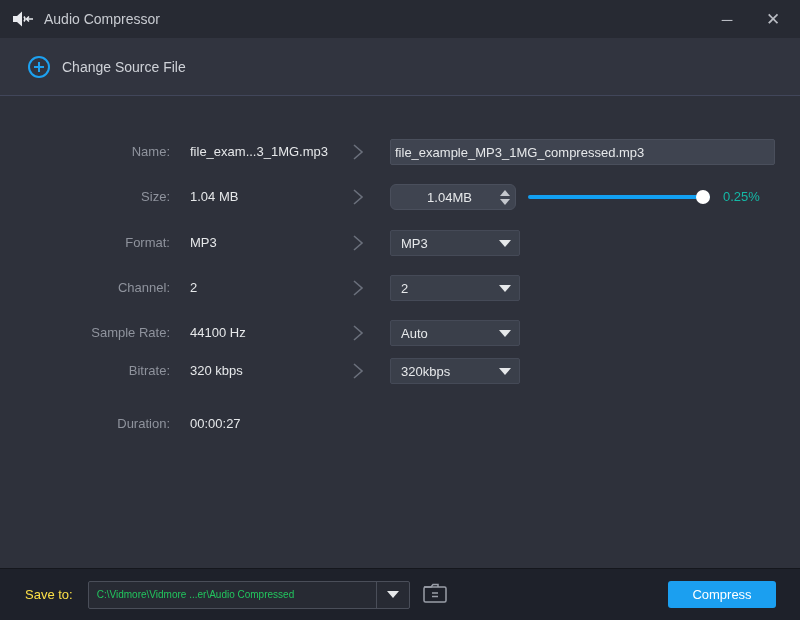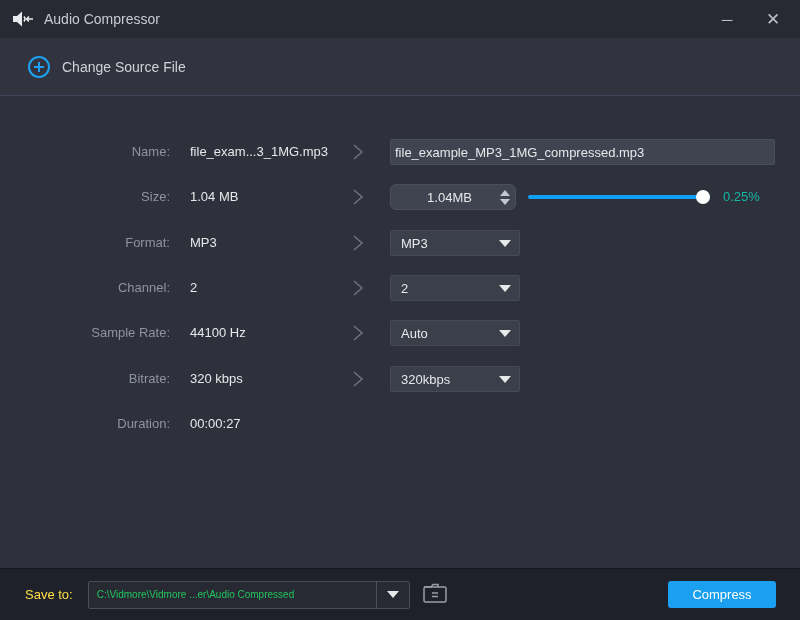--- a/index.html
+++ b/index.html
@@ -248,21 +248,21 @@
         <svg width="20" height="20" viewBox="0 0 20 20">
             <polyline points="6,3 14,10 6,17" stroke="#6b707c" stroke-width="1.6" fill="none"></polyline>
           </svg>
       </span>
       <div class="dropdown">
         <span class="dd-val">Auto</span>
         <span class="dd-arrow"></span>
       </div>
     </div>
 
-    <div class="row" style="top:270px">
+    <div class="row" style="top:262px">
       <span class="lbl">Bitrate:</span>
       <span class="val">320 kbps</span>
       <span class="chev">
         <svg width="20" height="20" viewBox="0 0 20 20">
             <polyline points="6,3 14,10 6,17" stroke="#6b707c" stroke-width="1.6" fill="none"></polyline>
           </svg>
       </span>
       <div class="dropdown">
         <span class="dd-val">320kbps</span>
         <span class="dd-arrow"></span>

